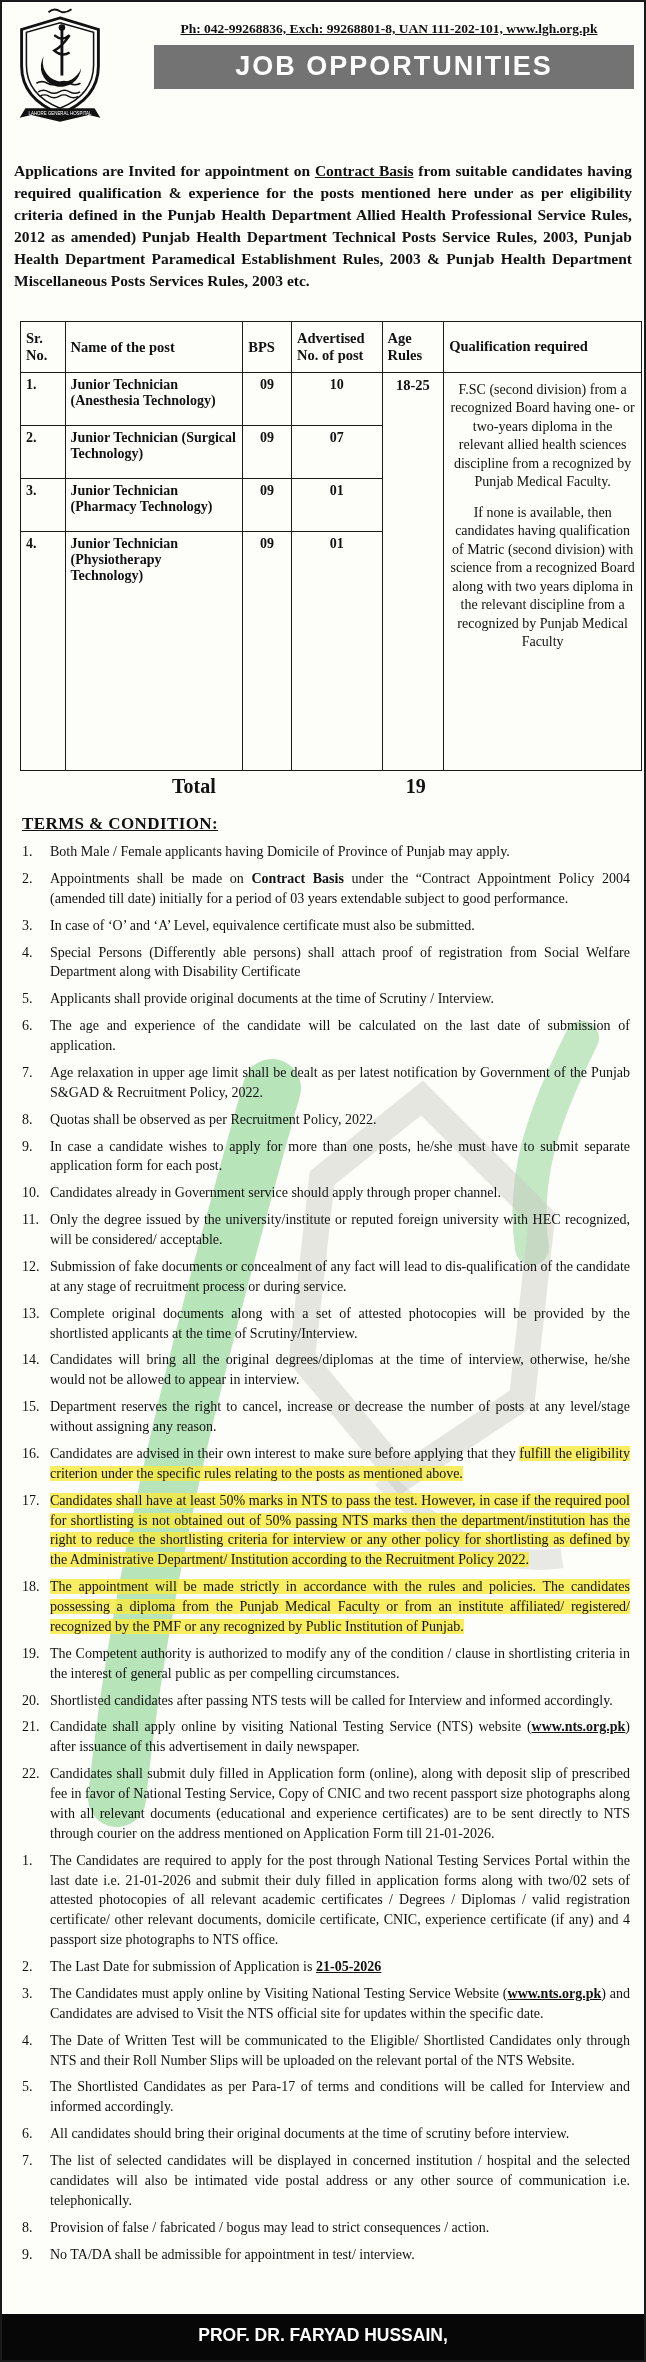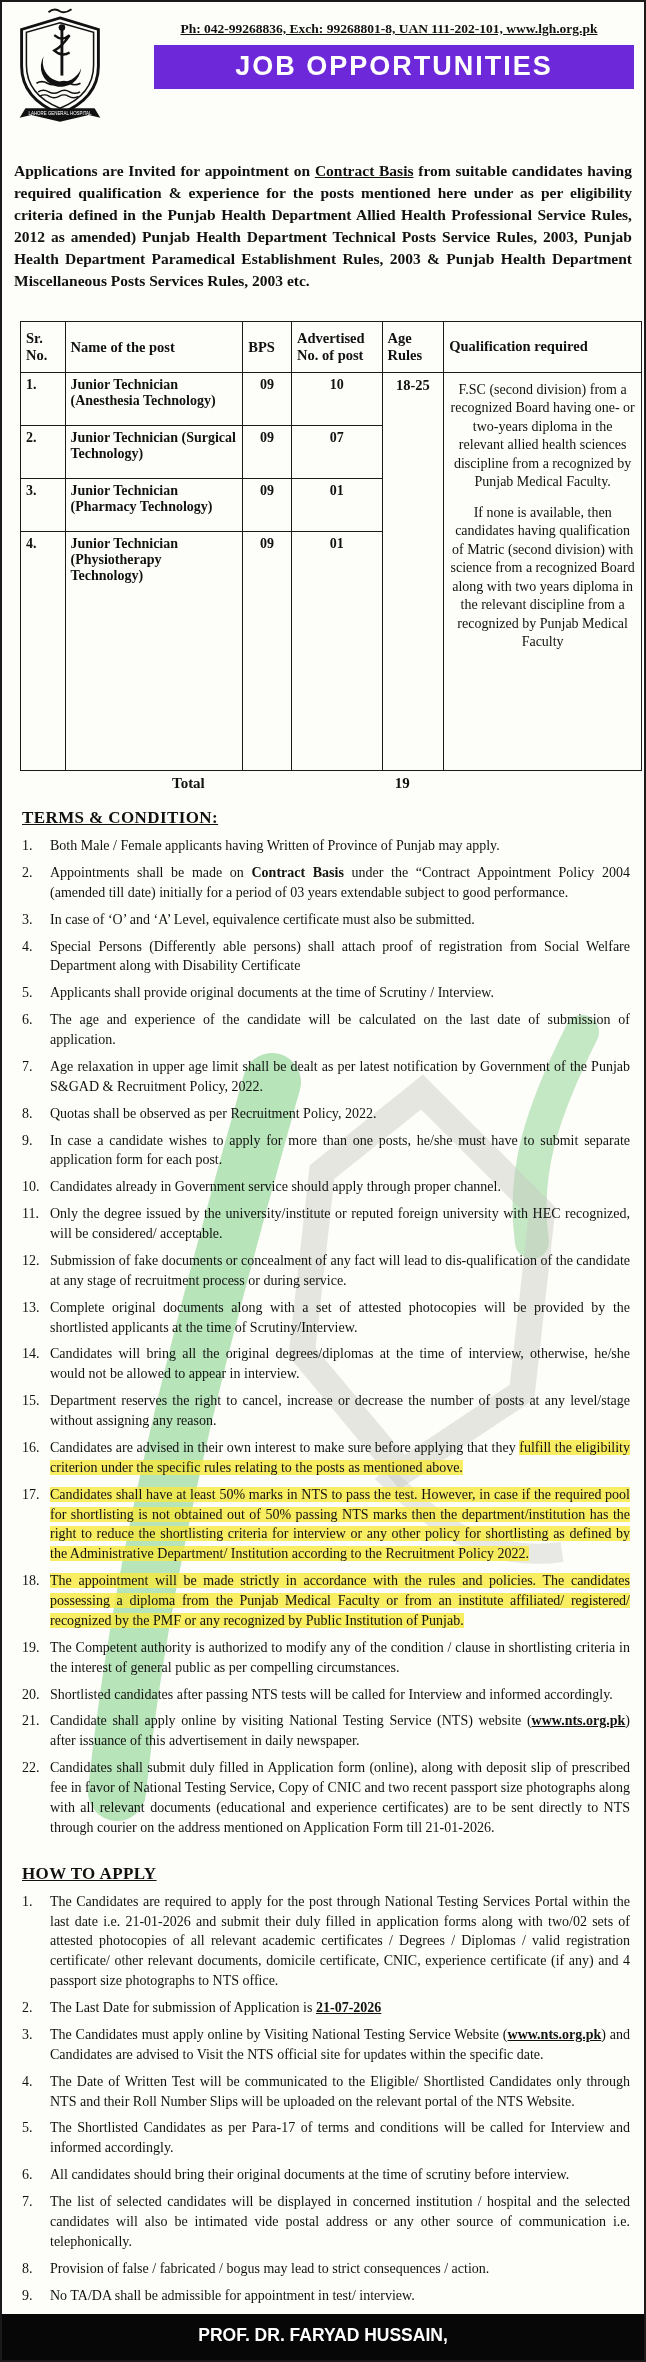--- a/index.html
+++ b/index.html
@@ -18,21 +18,21 @@
   }
   
   .header{position:relative;padding:6px 10px 4px 10px;min-height:122px;}
   .crest{position:absolute;left:10px;top:4px;width:96px;height:118px;}
   .head-text{margin-left:132px;text-align:center;}
   .office-line{font-weight:bold;font-size:15px;text-decoration:underline;letter-spacing:.2px;}
   .hospital-line{font-weight:bold;font-size:26px;letter-spacing:.3px;margin-top:2px;}
   .phone-line{font-weight:bold;font-size:13.5px;text-decoration:underline;margin-top:13px;}
   .banner{
     margin:8px 0 0 10px;
-    background:#6d28d9;
+    background:#737373;
     color:#fff;
     font-family:"Liberation Sans", sans-serif;
     font-weight:bold;
     font-size:27px;
     letter-spacing:2px;
     text-align:center;
     padding:6px 4px 7px 4px;
   }
   
   .intro{
@@ -64,21 +64,21 @@
   .c-age{width:54px;text-align:center;vertical-align:middle;font-weight:bold;font-size:14.5px;}
   .c-qual{width:208px;text-align:center;font-size:14px;line-height:1.32;}
   .c-qual p{margin:4px 0 12px 0;}
   .posts-table tr.r1 td{height:44px;}
   .posts-table tr.r2 td,.posts-table tr.r3 td{height:44px;}
   .posts-table tr.r4 td{height:230px;}
   
   .total-row{
     display:flex;
     font-weight:bold;
-    font-size:15px;
+    font-size:20px;
     padding:4px 10px 0 10px;
   }
   .total-label{margin-left:160px;}
   .total-value{margin-left:190px;}
   
   .main{position:relative;flex:0 0 auto;}
   .section-heading{
     font-weight:bold;
     font-size:17px;
     text-decoration:underline;
@@ -227,21 +227,21 @@
 
     <svg class="watermark" viewBox="0 0 600 980" aria-hidden="true">
       <path d="M250 170 C 180 420 120 640 95 880" fill="none" stroke="#7fcf83" stroke-width="58" stroke-linecap="round" opacity="0.55"></path>
       <path d="M560 120 C 520 200 500 260 510 330" fill="none" stroke="#7fcf83" stroke-width="34" stroke-linecap="round" opacity="0.45"></path>
       <path d="M400 180 L520 300 L500 480 L380 560 L280 440 L300 260 Z" fill="none" stroke="#c9c9c4" stroke-width="26" opacity="0.45"></path>
       <path d="M360 560 C 420 620 470 650 540 640" fill="none" stroke="#c9c9c4" stroke-width="20" opacity="0.4"></path>
     </svg>
 
     <div class="section-heading">TERMS &amp; CONDITION:</div>
     <ol class="num">
-        <li><span>Both Male / Female applicants having Written of Province of Punjab may apply.</span></li>
+        <li><span>Both Male / Female applicants having Domicile of Province of Punjab may apply.</span></li>
         <li><span>Appointments shall be made on </span><span class="b">Contract Basis</span><span> under the “Contract Appointment Policy 2004 (amended till date) initially for a period of 03 years extendable subject to good performance.</span></li>
         <li><span>In case of ‘O’ and ‘A’ Level, equivalence certificate must also be submitted.</span></li>
         <li><span>Special Persons (Differently able persons) shall attach proof of registration from Social Welfare Department along with Disability Certificate</span></li>
         <li><span>Applicants shall provide original documents at the time of Scrutiny / Interview.</span></li>
         <li><span>The age and experience of the candidate will be calculated on the last date of submission of application.</span></li>
         <li><span>Age relaxation in upper age limit shall be dealt as per latest notification by Government of the Punjab S&amp;GAD &amp; Recruitment Policy, 2022.</span></li>
         <li><span>Quotas shall be observed as per Recruitment Policy, 2022.</span></li>
         <li><span>In case a candidate wishes to apply for more than one posts, he/she must have to submit separate application form for each post.</span></li>
         <li><span>Candidates already in Government service should apply through proper channel.</span></li>
         <li><span>Only the degree issued by the university/institute or reputed foreign university with HEC recognized, will be considered/ acceptable.</span></li>
@@ -251,24 +251,23 @@
         <li><span>Department reserves the right to cancel, increase or decrease the number of posts at any level/stage without assigning any reason.</span></li>
         <li><span>Candidates are advised in their own interest to make sure before applying that they </span><span class="hl">fulfill the eligibility criterion under the specific rules relating to the posts as mentioned above.</span></li>
         <li><span class="hl">Candidates shall have at least 50% marks in NTS to pass the test. However, in case if the required pool for shortlisting is not obtained out of 50% passing NTS marks then the department/institution has the right to reduce the shortlisting criteria for interview or any other policy for shortlisting as defined by the Administrative Department/ Institution according to the Recruitment Policy 2022.</span></li>
         <li><span class="hl">The appointment will be made strictly in accordance with the rules and policies. The candidates possessing a diploma from the Punjab Medical Faculty or from an institute affiliated/ registered/ recognized by the PMF or any recognized by Public Institution of Punjab.</span></li>
         <li><span>The Competent authority is authorized to modify any of the condition / clause in shortlisting criteria in the interest of general public as per compelling circumstances.</span></li>
         <li><span>Shortlisted candidates after passing NTS tests will be called for Interview and informed accordingly.</span></li>
         <li><span>Candidate shall apply online by visiting National Testing Service (NTS) website (</span><span class="b u">www.nts.org.pk</span><span>) after issuance of this advertisement in daily newspaper.</span></li>
         <li><span>Candidates shall submit duly filled in Application form (online), along with deposit slip of prescribed fee in favor of National Testing Service, Copy of CNIC and two recent passport size photographs along with all relevant documents (educational and experience certificates) are to be sent directly to NTS through courier on the address mentioned on Application Form till 21-01-2026.</span></li>
       </ol>
 
-    <div class="section-heading" style="margin-top:26px;">HOW TO APPLY</div>
     <ol class="num">
         <li><span>The Candidates are required to apply for the post through National Testing Services Portal within the last date i.e. 21-01-2026 and submit their duly filled in application forms along with two/02 sets of attested photocopies of all relevant academic certificates / Degrees / Diplomas / valid registration certificate/ other relevant documents, domicile certificate, CNIC, experience certificate (if any) and 4 passport size photographs to NTS office.</span></li>
-        <li><span>The Last Date for submission of Application is </span><span class="b u">21-07-2026</span></li>
+        <li><span>The Last Date for submission of Application is </span><span class="b u">21-05-2026</span></li>
         <li><span>The Candidates must apply online by Visiting National Testing Service Website (</span><span class="b u">www.nts.org.pk</span><span>) and Candidates are advised to Visit the NTS official site for updates within the specific date.</span></li>
         <li><span>The Date of Written Test will be communicated to the Eligible/ Shortlisted Candidates only through NTS and their Roll Number Slips will be uploaded on the relevant portal of the NTS Website.</span></li>
         <li><span>The Shortlisted Candidates as per Para-17 of terms and conditions will be called for Interview and informed accordingly.</span></li>
         <li><span>All candidates should bring their original documents at the time of scrutiny before interview.</span></li>
         <li><span>The list of selected candidates will be displayed in concerned institution / hospital and the selected candidates will also be intimated vide postal address or any other source of communication i.e. telephonically.</span></li>
         <li><span>Provision of false / fabricated / bogus may lead to strict consequences / action.</span></li>
         <li><span>No TA/DA shall be admissible for appointment in test/ interview.</span></li>
       </ol>
 
   </div>

